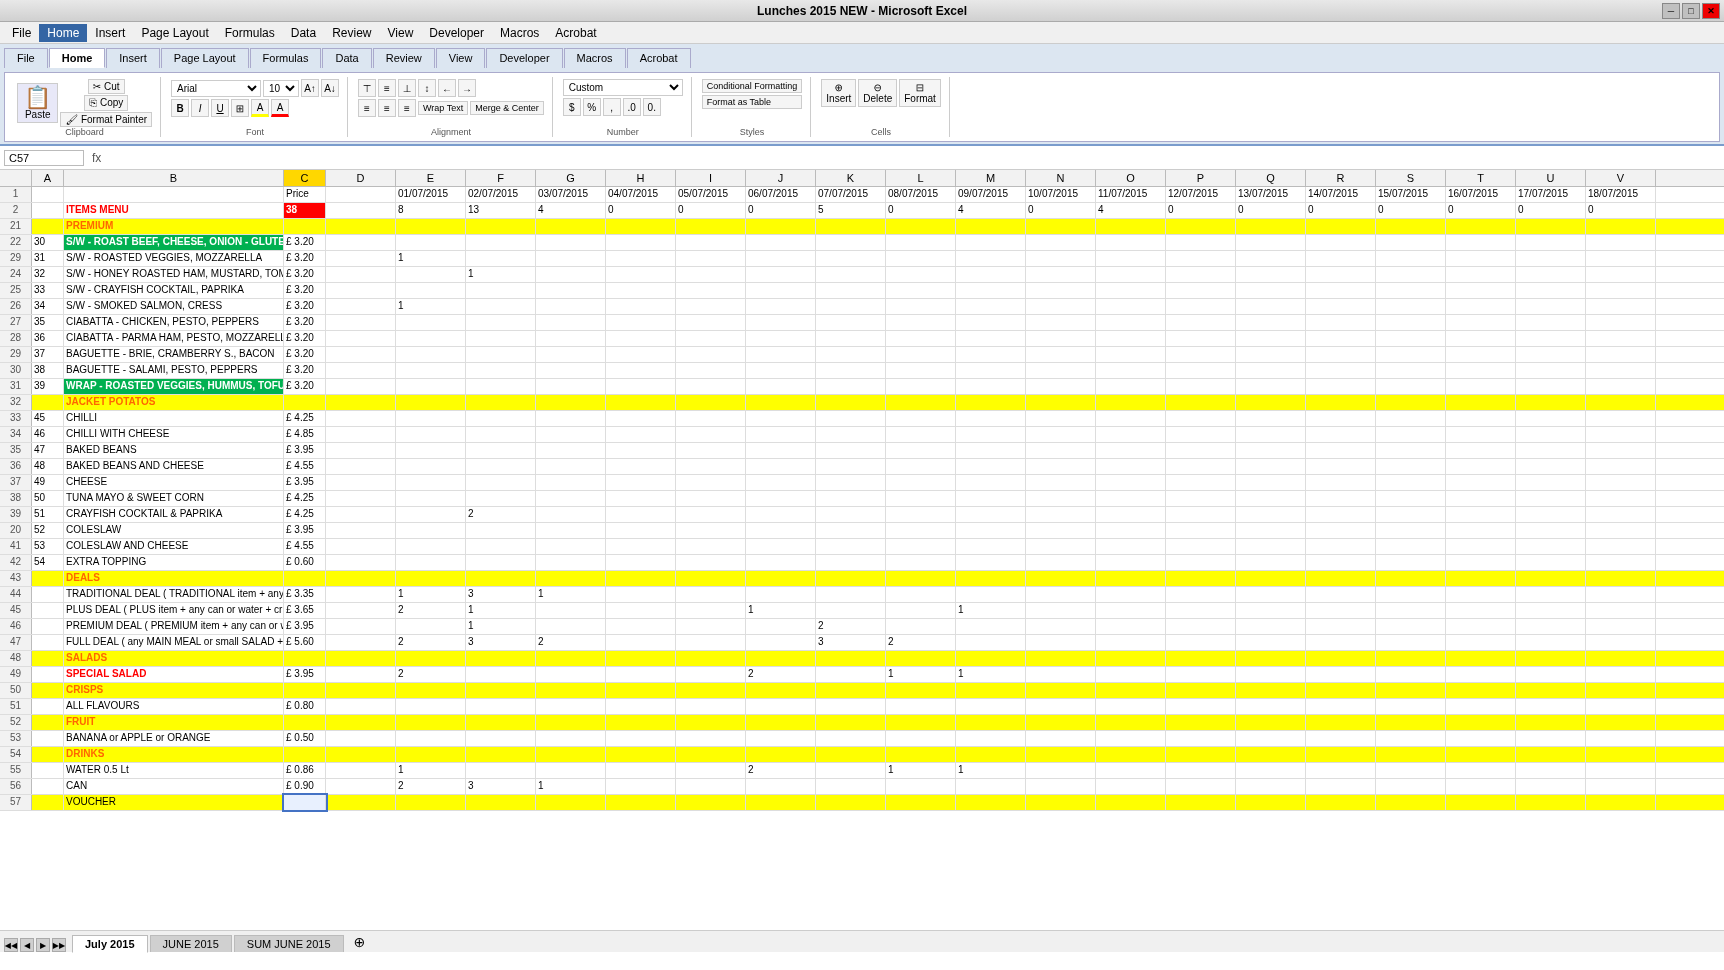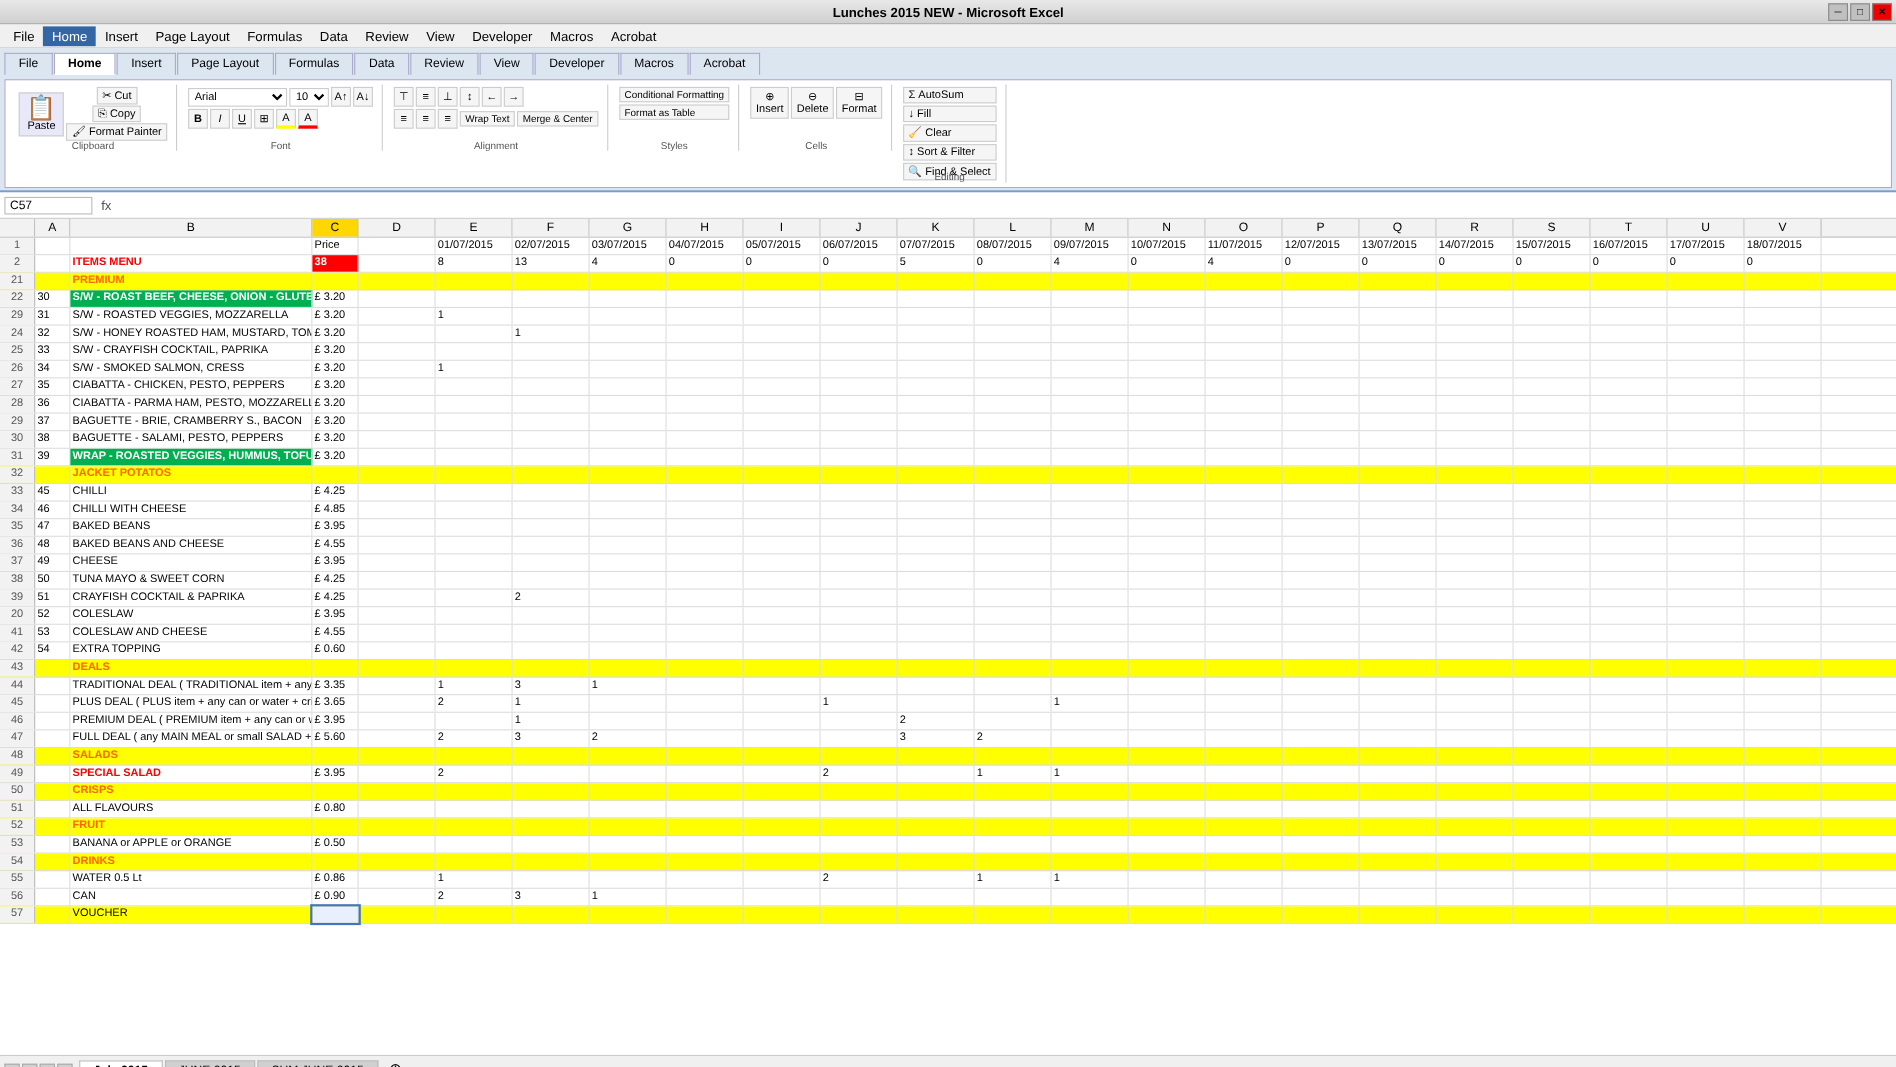--- a/index.html
+++ b/index.html
@@ -477,20 +477,35 @@
           <div class="icon-btn">≡</div>
           <div class="icon-btn">≡</div>
           <div class="icon-btn">≡</div>
           <div class="small-btn" style="font-size:9px;">Wrap Text</div>
           <div class="small-btn" style="font-size:9px;">Merge &amp; Center</div>
         </div>
       </div>
       <span class="ribbon-group-label">Alignment</span>
     </div>
 
+    <div class="ribbon-group">
+      <div class="number-controls">
+        <select class="number-format-dropdown">
+          <option>Custom</option><option>Normal</option><option>General</option>
+        </select>
+        <div class="font-row">
+          <div class="icon-btn">$</div>
+          <div class="icon-btn">%</div>
+          <div class="icon-btn">,</div>
+          <div class="icon-btn">.0</div>
+          <div class="icon-btn">0.</div>
+        </div>
+      </div>
+      <span class="ribbon-group-label">Number</span>
+    </div>
 
     <div class="ribbon-group">
       <div class="ribbon-group-content">
         <div style="display:flex;flex-direction:column;gap:2px;">
           <div class="small-btn" style="font-size:9px;">
             <span>Conditional Formatting</span>
           </div>
           <div class="small-btn" style="font-size:9px;">
             <span>Format as Table</span>
           </div>
@@ -510,30 +525,20 @@
           <span>Delete</span>
         </div>
         <div class="cell-btn">
           <span>⊟</span>
           <span>Format</span>
         </div>
       </div>
       <span class="ribbon-group-label">Cells</span>
     </div>
 
-    <div class="ribbon-group">
-      <div class="editing-controls">
-        <div class="small-btn">Σ <span>AutoSum</span></div>
-        <div class="small-btn">↓ <span>Fill</span></div>
-        <div class="small-btn">🧹 <span>Clear</span></div>
-        <div class="small-btn">↕ <span>Sort &amp; Filter</span></div>
-        <div class="small-btn">🔍 <span>Find &amp; Select</span></div>
-      </div>
-      <span class="ribbon-group-label">Editing</span>
-    </div>
   </div>
 </div>
 
 <div id="formula-bar">
   <input id="name-box" type="text" value="C57" style="">
   <span id="formula-icon">fx</span>
   <input id="formula-input" type="text" value="" style="">
 </div>
 
 <div id="spreadsheet">

